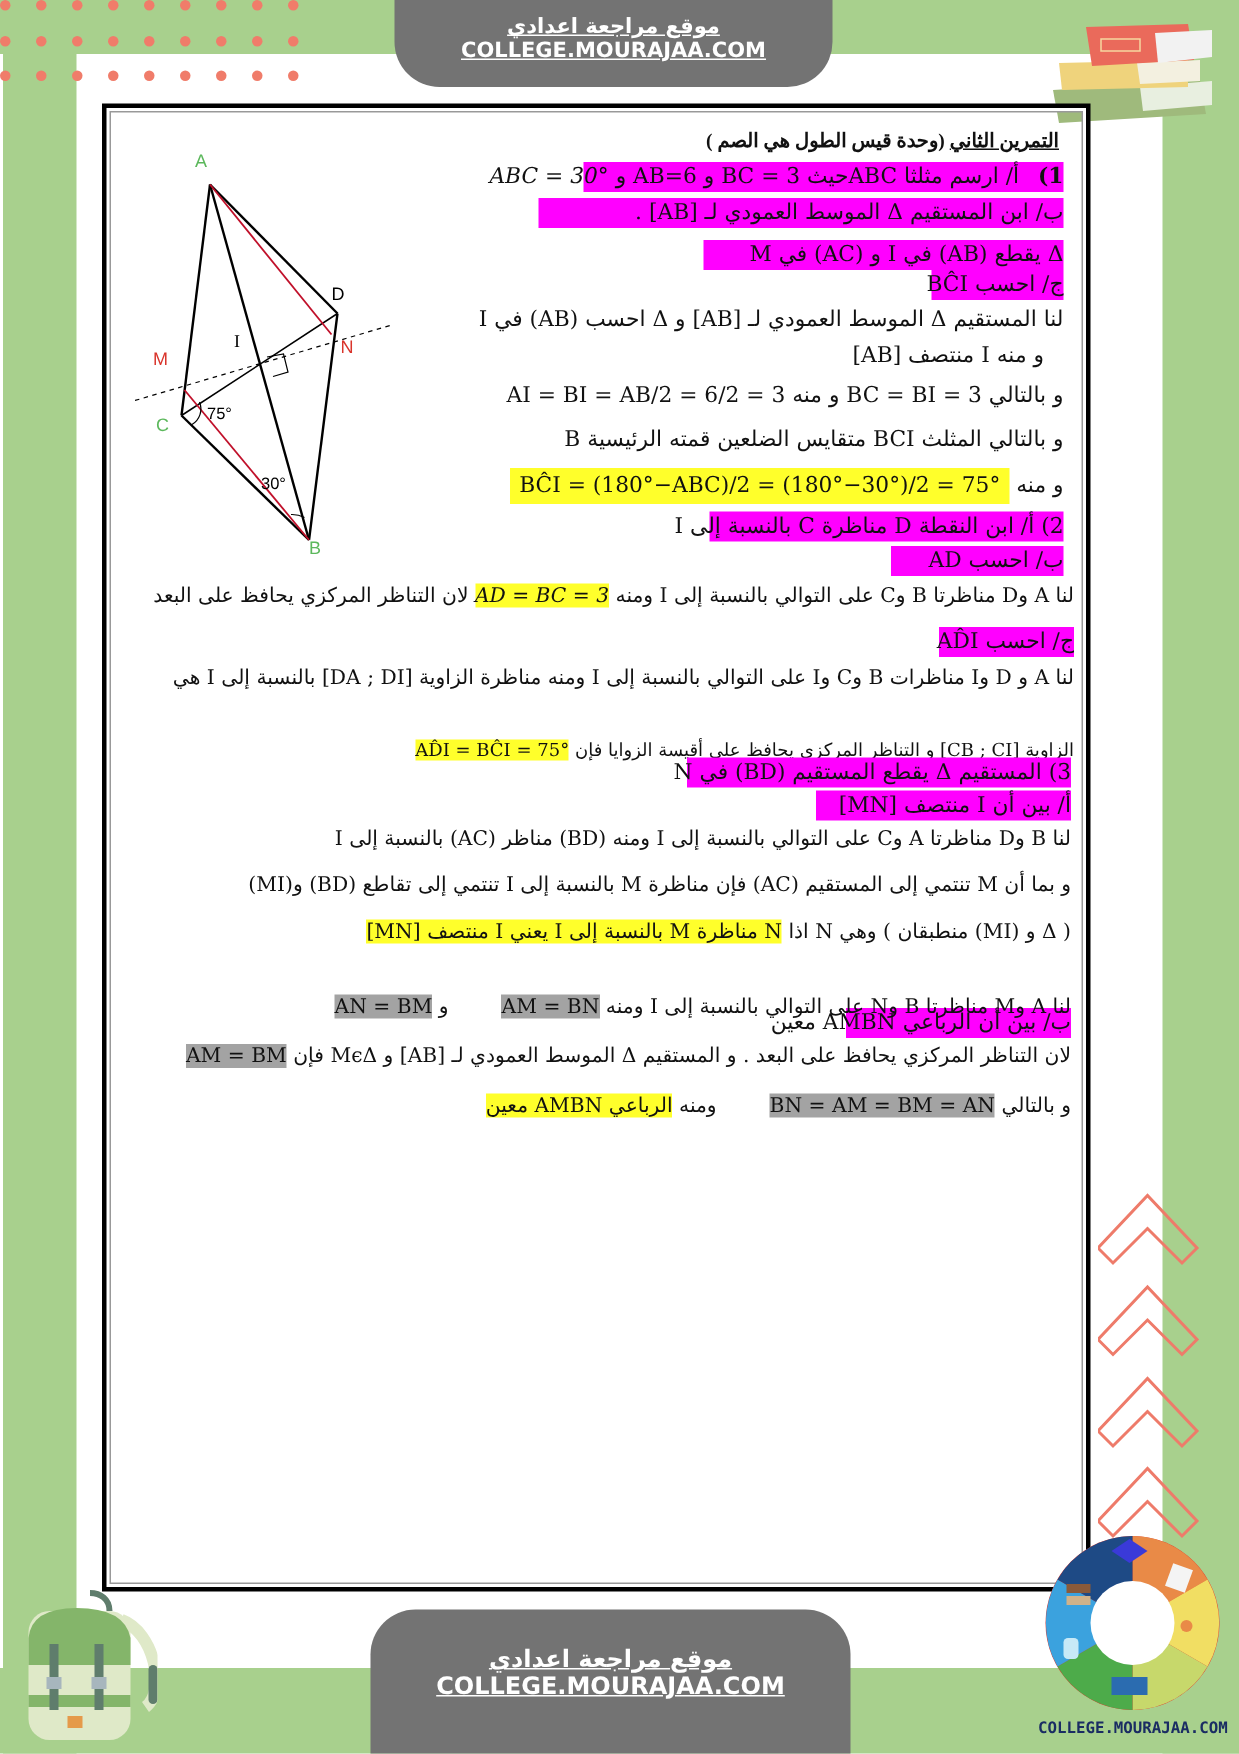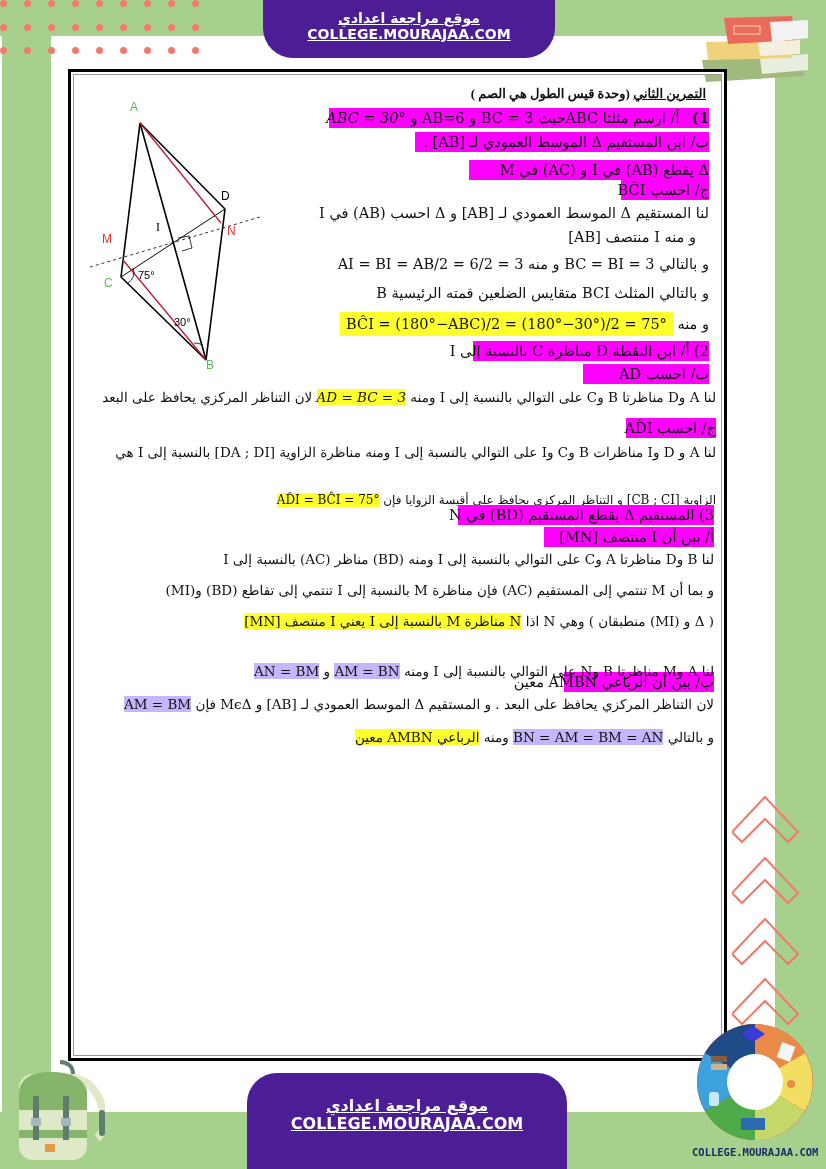--- a/index.html
+++ b/index.html
@@ -1,25 +1,25 @@
 <!DOCTYPE html>
 <html><head>
 <meta charset="utf-8">
 <style>
   html,body{margin:0;padding:0;}
   body{width:826px;height:1169px;position:relative;overflow:hidden;background:#fff;font-family:"DejaVu Serif","Liberation Serif",serif;}
   .green{background:#a8d08d;position:absolute;}
   .dot{position:absolute;width:7px;height:7px;border-radius:50%;background:#f07c6a;}
-  .banner{position:absolute;background:#4c1d95;color:#fff;text-align:center;font-family:"DejaVu Sans","Liberation Sans",sans-serif;font-weight:bold;}
+  .banner{position:absolute;background:#737373;color:#fff;text-align:center;font-family:"DejaVu Sans","Liberation Sans",sans-serif;font-weight:bold;}
   .banner span{display:block;text-decoration:underline;line-height:1.15;}
   .frame{position:absolute;left:68px;top:69px;width:653px;height:986px;border:3px solid #000;box-shadow:inset 0 0 0 2px #fff, inset 0 0 0 3px #999;}
   .line{position:absolute;direction:rtl;text-align:right;font-size:14.5px;white-space:nowrap;color:#111;line-height:20px;}
   .hl-m{background:#ff00ff;}
   .hl-y{background:#ffff2b;}
-  .hl-c{background:#c4b5fd;}
+  .hl-c{background:#a3a3a3;margin-left:31px;}
   .chev{position:absolute;}
 </style>
 </head>
 <body>
 
 <div class="green" style="left:0;top:0;width:826px;height:36px;"></div>
 <div class="green" style="left:2px;top:36px;width:49px;height:1133px;"></div>
 <div class="green" style="left:775px;top:36px;width:51px;height:1133px;"></div>
 <div class="green" style="left:0;top:1112px;width:826px;height:57px;"></div>
 
@@ -101,38 +101,38 @@
   <text x="116" y="274" fill="#5cb85c" font-size="12" font-family="Liberation Sans, sans-serif">B</text>
   <text x="48" y="184" fill="#000" font-size="11" font-family="Liberation Sans, sans-serif">75°</text>
   <text x="84" y="231" fill="#000" font-size="11" font-family="Liberation Sans, sans-serif">30°</text>
 </svg>
 
 <div class="line" style="right:120px;top:84px;font-weight:bold;font-family:Liberation Serif, serif;font-size:13px;">
   <span style="text-decoration:underline;">التمرين الثاني</span>
   <span>(وحدة قيس الطول هي الصم )</span>
 </div>
 
-<div class="line hl-m" style="right:117px;top:108px;width:380px;">
+<div class="line hl-m" style="right:117px;top:108px;width:320px;">
   <span style="font-weight:bold;margin-left:8px;">1)</span>
   <span>أ/ ارسم مثلثا ABCحيث BC = 3 و AB=6 و </span>
   <span style="font-style:italic;">ABC = 30°</span>
 </div>
-<div class="line hl-m" style="right:117px;top:132px;width:294px;">ب/ ابن المستقيم Δ الموسط العمودي لـ [AB] .</div>
+<div class="line hl-m" style="right:117px;top:132px;width:350px;">ب/ ابن المستقيم Δ الموسط العمودي لـ [AB] .</div>
 <div class="line hl-m" style="right:117px;top:160px;width:240px;">Δ يقطع (AB) في I و (AC) في M</div>
 <div class="line hl-m" style="right:117px;top:180px;width:88px;">ج/ احسب BĈI</div>
 <div class="line" style="right:117px;top:203px;">لنا المستقيم Δ الموسط العمودي لـ [AB] و Δ احسب (AB) في I</div>
 <div class="line" style="right:130px;top:227px;">و منه I منتصف [AB]</div>
 <div class="line" style="right:117px;top:254px;">و بالتالي BC = BI = 3 و منه AI = BI = AB/2 = 6/2 = 3</div>
 <div class="line" style="right:117px;top:283px;">و بالتالي المثلث BCI متقايس الضلعين قمته الرئيسية B</div>
 <div class="line" style="right:117px;top:314px;">
   <span>و منه</span>
   <span class="hl-y" style="padding:4px 6px;">BĈI = (180°−ABC)/2 = (180°−30°)/2 = 75°</span>
 </div>
 <div class="line hl-m" style="right:117px;top:341px;width:236px;">2)  أ/ ابن النقطة D مناظرة C بالنسبة إلى I</div>
-<div class="line hl-m" style="right:117px;top:364px;width:115px;padding-left:11px;">ب/ احسب AD</div>
+<div class="line hl-m" style="right:117px;top:364px;width:115px;">ب/ احسب AD</div>
 
 <div class="line" style="right:110px;top:387px;font-size:13.5px;">
   <span>لنا A وD مناظرتا B وC على التوالي بالنسبة إلى I ومنه</span>
   <span class="hl-y" style="font-style:italic;">AD = BC = 3</span>
   <span>لان التناظر المركزي يحافظ على البعد</span>
 </div>
 <div class="line hl-m" style="right:110px;top:418px;width:90px;">ج/ احسب AD̂I</div>
 <div class="line" style="right:110px;top:442px;font-size:13.5px;">لنا A و D وI مناظرات B وC وI على التوالي بالنسبة إلى I ومنه مناظرة الزاوية [DA ; DI] بالنسبة إلى I هي</div>
 <div class="line" style="right:110px;top:490px;font-size:12px;">
   <span>الزاوية [CB ; CI] و التناظر المركزي يحافظ على أقيسة الزوايا  فإن</span>

